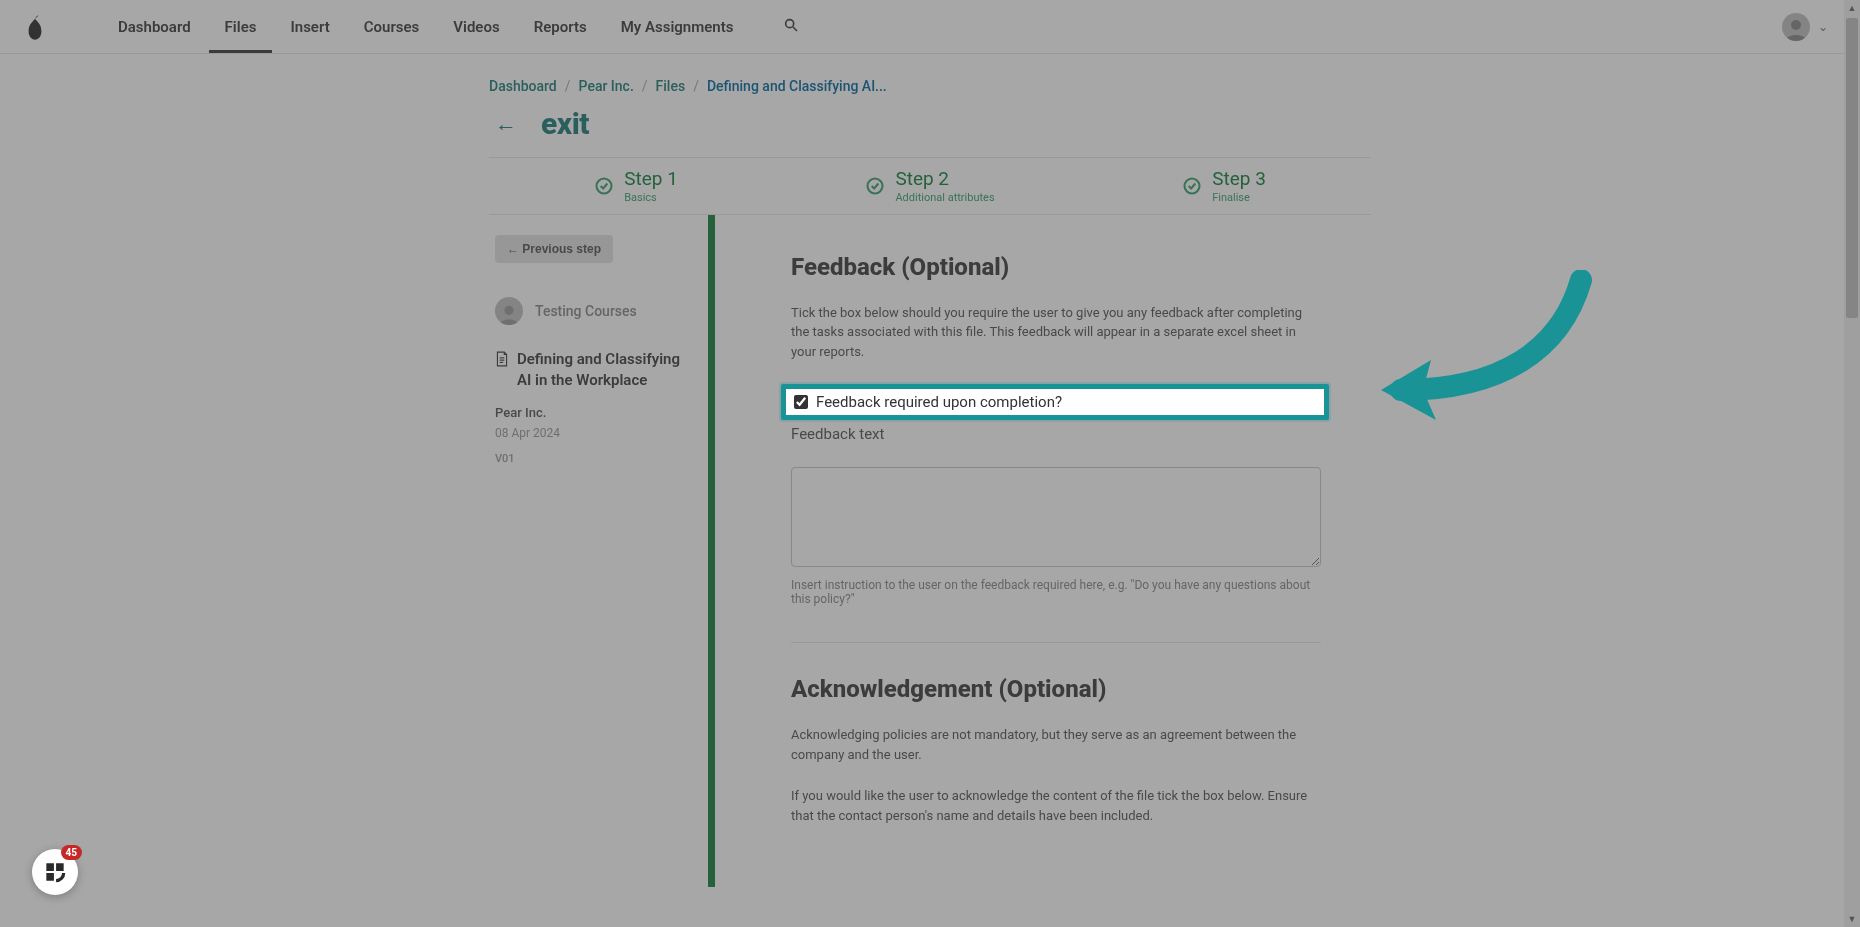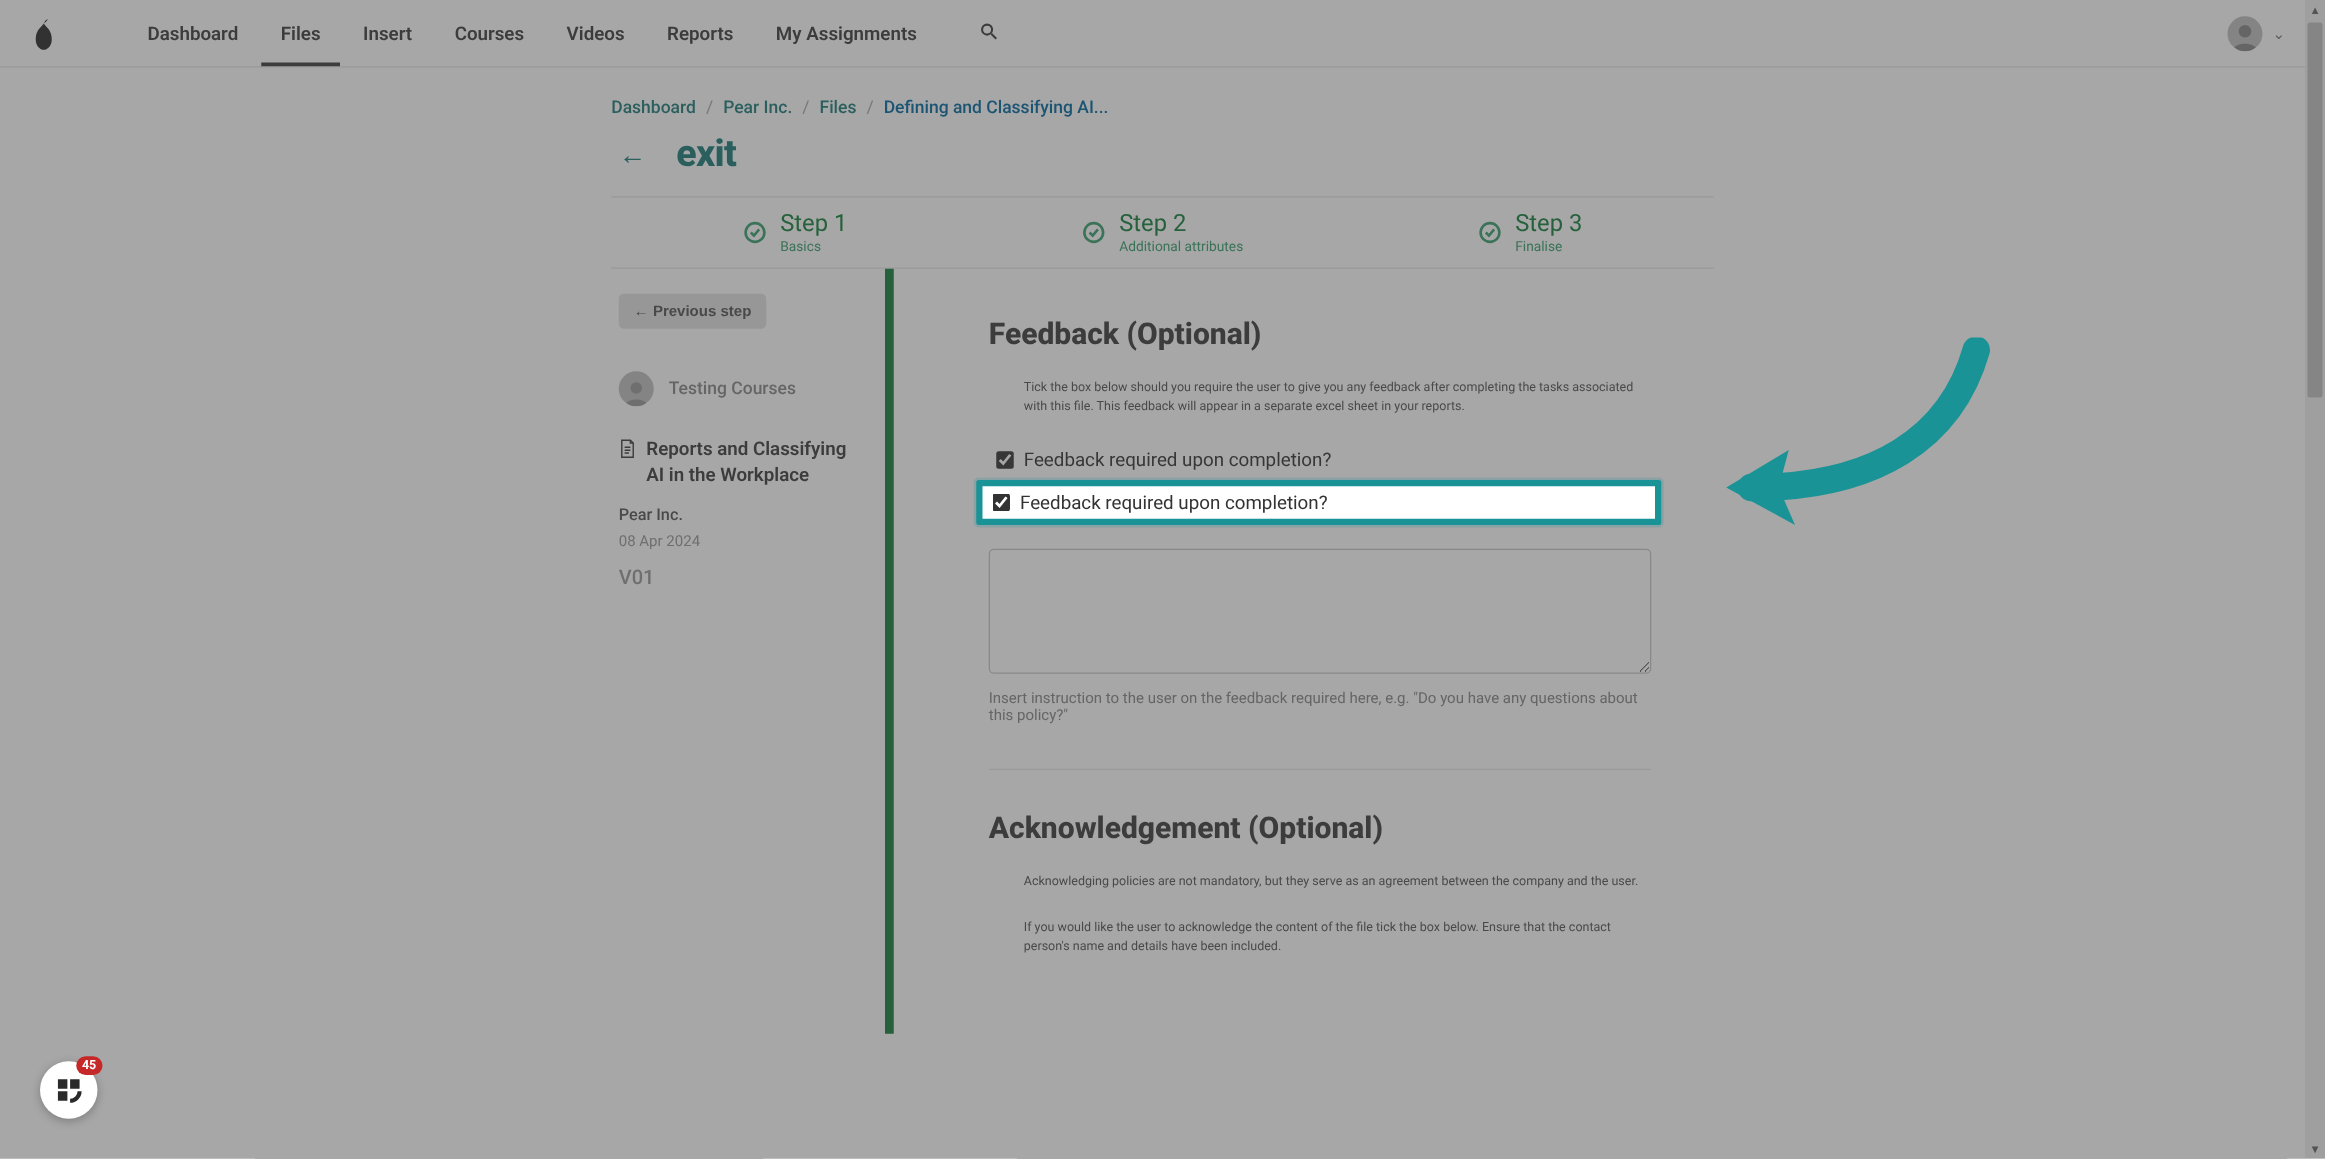--- a/index.html
+++ b/index.html
@@ -109,25 +109,25 @@
     display: inline-flex; align-items: center; gap: 4px;
   }
   .user-row { display: flex; align-items: center; gap: 12px; margin-top: 34px; }
   .user-row .avatar-small { width: 28px; height: 28px; }
   .user-row .name { font-size: 14px; color: #888; font-weight: 500; }
 
   .file-name-row { display: flex; align-items: flex-start; gap: 8px; margin-top: 24px; font-size: 15px; font-weight: 600; color: #3d3d3d; line-height: 1.4; }
   .file-icon { flex-shrink: 0; margin-top: 2px; }
   .meta-line { font-size: 13px; color: #555; margin-top: 14px; font-weight: 500;}
   .meta-sub { font-size: 12px; color: #999; margin-top: 6px; }
-  .meta-ver { font-size: 16px; color: #999; margin-top: 12px; font-weight: 500; }
+  .meta-ver { font-size: 11px; color: #999; margin-top: 12px; font-weight: 500; }
 
   
   h2.section-title { font-size: 24px; font-weight: 800; color: #3d3d3d; margin-bottom: 22px; }
-  .body-text { font-size: 10px; color: #555; line-height: 1.5; margin-bottom: 22px; margin-left: 28px; }
+  .body-text { font-size: 13px; color: #555; line-height: 1.5; margin-bottom: 22px; }
   .checkbox-row { display: flex; align-items: center; gap: 8px; font-size: 15px; color: #333; margin-bottom: 6px; padding: 4px 6px; background: #fff; }
   .checkbox-row input { width: 14px; height: 14px; accent-color: #333; }
   .field-label { font-size: 15px; color: #555; margin-bottom: 24px; margin-top: 16px; display: block; }
   textarea.feedback {
     width: 530px; height: 100px; resize: both;
     border: 1px solid #c7c7c7; border-radius: 4px;
     padding: 8px; font-family: inherit; font-size: 14px;
   }
   .hint { font-size: 12px; color: #888; margin-top: 8px; }
   hr.sep { border: none; border-top: 1px solid #e5e5e5; margin: 36px 0 32px; }
@@ -292,21 +292,21 @@
       </div>
 
       <div class="file-name-row">
         <svg class="file-icon" width="14" height="16" viewBox="0 0 24 28" fill="none" stroke="#3d3d3d" stroke-width="2">
           <path d="M4 2 h12 l4 4 v20 h-16 z"></path>
             <path d="M16 2 v4 h4"></path>
           <line x1="8" y1="12" x2="16" y2="12"></line>
             <line x1="8" y1="16" x2="16" y2="16"></line>
             <line x1="8" y1="20" x2="14" y2="20"></line>
         </svg>
-        <span>Reports and Classifying AI in the Workplace</span>
+        <span>Defining and Classifying AI in the Workplace</span>
       </div>
 
       <div class="meta-line">Pear Inc.</div>
       <div class="meta-sub">08 Apr 2024</div>
       <div class="meta-ver">V01</div>
     </div>
 
     <div class="col-right">
       <h2 class="section-title">Feedback (Optional)</h2>
       <p class="body-text">Tick the box below should you require the user to give you any feedback after completing the tasks associated with this file. This feedback will appear in a separate excel sheet in your reports.</p>

